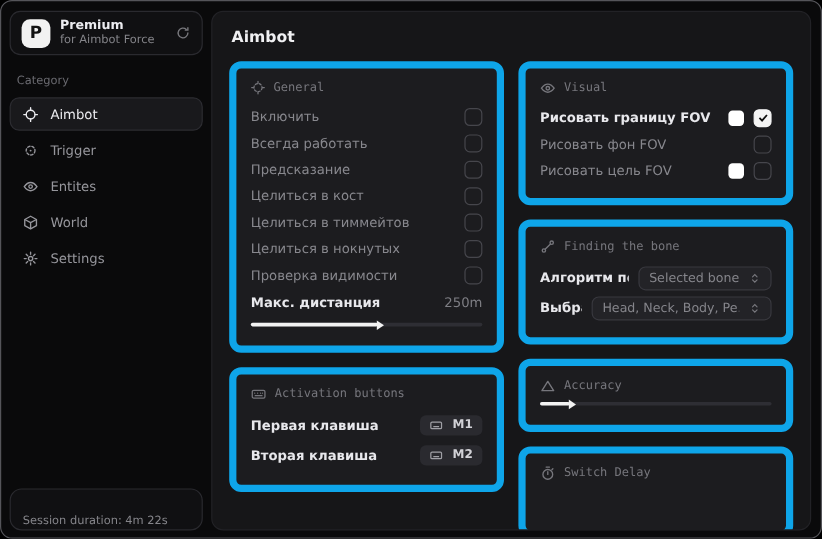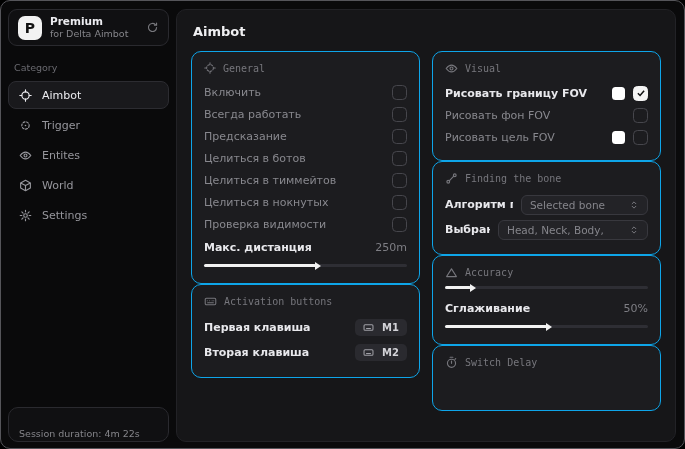--- a/index.html
+++ b/index.html
@@ -52,22 +52,22 @@
   .content {
     flex: 1; margin: 8px 8px 6px 0;
     background: #161618; border: 1px solid #222226; border-radius: 10px;
     padding: 12px 14px; overflow: hidden;
     display: flex; flex-direction: column;
   }
   .page-title { font-size: 13px; font-weight: bold; color: #f0f0f2; margin: 2px 0 12px 2px; }
   .columns { display: flex; gap: 12px; flex: 1; min-height: 0; }
   .col { flex: 1; min-width: 0; }
   .panel {
-    background: #1c1c1f; border: 1px solid #0ea5e9; border-radius: 10px;
-    padding: 10px 12px 12px 12px; 
+    background: #1c1c1f; border: 6px solid #0ea5e9; border-radius: 10px;
+    padding: 10px 12px 12px 12px; margin-bottom: 12px;
   }
   .panel-title {
     display: flex; align-items: center; gap: 7px;
     font-family: "DejaVu Sans Mono", monospace;
     font-size: 10px; color: #76767c; margin-bottom: 7px;
   }
   .row { display: flex; align-items: center; justify-content: space-between; height: 22px; gap: 8px; }
   .row.tall { height: 25px; }
   .lbl { font-size: 11px; color: #88888e; white-space: nowrap; overflow: hidden; text-align: right; }
   .lbl.bright { color: #e8e8ec; font-weight: bold; }
@@ -93,38 +93,38 @@
   }
   
   .key-badge {
     display: flex; align-items: center; gap: 8px;
     background: #2a2a2f; border-radius: 5px; padding: 3px 8px;
     font-size: 10px; font-weight: bold; color: #d2d2d7; cursor: pointer; flex-shrink: 0;
   }
   .key-badge .icon { color: #a0a0a6; }
   
   .select {
-    display: flex; align-items: center; gap: 24px;
+    display: flex; align-items: center; gap: 8px;
     background: #232327; border: 1px solid #38383e; border-radius: 6px;
     padding: 3px 8px; cursor: pointer; flex-shrink: 0; max-width: 150px;
   }
   .select .sel-text { font-size: 10.5px; color: #85858b; white-space: nowrap; overflow: hidden; }
   .select .icon { color: #77777d; flex-shrink: 0; }
 </style>
 </head>
 <body>
 
 <div class="window">
 
   <aside class="sidebar">
     <div class="premium-card">
       <div class="logo">P</div>
       <div class="premium-text">
         <div class="premium-title">Premium</div>
-        <div class="premium-sub">for Delta Aimbot</div>
+        <div class="premium-sub">for Aimbot Force</div>
       </div>
       <span class="icon refresh-btn">
         <svg width="13" height="13" viewBox="0 0 16 16" fill="none" stroke="currentColor" stroke-width="1.4" stroke-linecap="round">
           <path d="M13 8a5 5 0 1 1-1.6-3.7"></path>
             <path d="M13 2.5v2.6h-2.6"></path>
         </svg>
       </span>
     </div>
 
     <div class="category-label">Category</div>
@@ -207,21 +207,21 @@
             </div>
           <div class="row">
               <span class="lbl">Всегда работать</span>
               <span class="checkbox"></span>
             </div>
           <div class="row">
               <span class="lbl">Предсказание</span>
               <span class="checkbox"></span>
             </div>
           <div class="row">
-              <span class="lbl">Целиться в ботов</span>
+              <span class="lbl">Целиться в кост</span>
               <span class="checkbox"></span>
             </div>
           <div class="row">
               <span class="lbl">Целиться в тиммейтов</span>
               <span class="checkbox"></span>
             </div>
           <div class="row">
               <span class="lbl">Целиться в нокнутых</span>
               <span class="checkbox"></span>
             </div>
@@ -356,29 +356,20 @@
                   <path d="M8 3.5L14 13H2z"></path>
                 </svg>
             </span>
             <span>Accuracy</span>
           </div>
           <div class="slider-block">
             <div class="track">
                 <div class="fill" style="width: 13%;"></div>
               </div>
           </div>
-          <div class="slider-block" style="margin-top:8px;">
-            <div class="row">
-              <span class="lbl bright">Сглаживание</span>
-              <span class="val">50%</span>
-            </div>
-            <div class="track">
-                <div class="fill" style="width: 50%;"></div>
-              </div>
-          </div>
         </section>
 
         <section class="panel">
           <div class="panel-title">
             <span class="icon">
               <svg width="13" height="13" viewBox="0 0 16 16" fill="none" stroke="currentColor" stroke-width="1.4" stroke-linecap="round">
                 <circle cx="8" cy="9" r="5"></circle>
                   <path d="M8 9V6.3M6.3 1.5h3.4M12.2 4.2l1-1"></path>
               </svg>
             </span>

